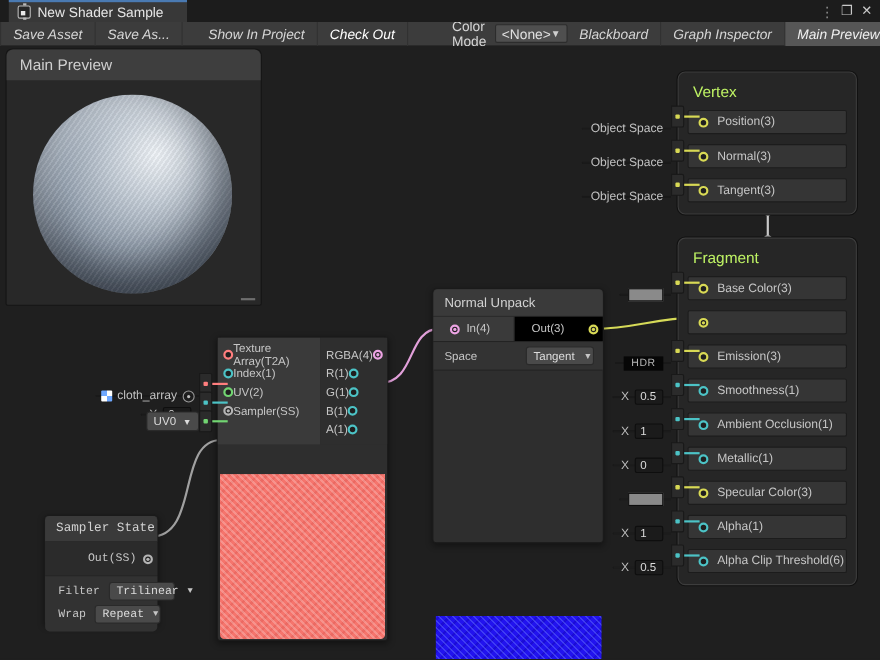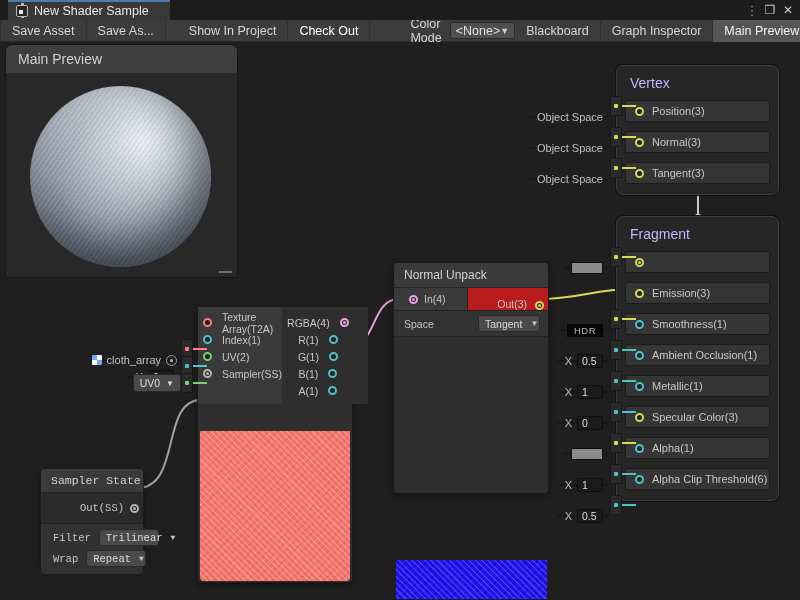--- a/index.html
+++ b/index.html
@@ -16,21 +16,21 @@
          border-top:2px solid #4a7ab2; display:flex; align-items:center; gap:6px; padding:0 8px; }
   .tab-title { font-size:12.5px; color:#e6e6e6; white-space:nowrap; }
   .sgicon { position:relative; width:12px; height:12px; border:1px solid #b9b9b9; background:#262626; border-radius:2px; }
   .sgicon::before { content:''; position:absolute; left:2px; top:4px; width:4px; height:4px; background:#e8e8e8; }
   .sgicon::after { content:''; position:absolute; left:4px; top:-3px; width:3px; height:2px; background:#b9b9b9; box-shadow:0 13px 0 #b9b9b9; }
   .winbtns { position:absolute; right:4px; top:0; height:20px; display:flex; align-items:center; gap:2px; }
   .winbtn { width:16px; height:18px; display:flex; align-items:center; justify-content:center; color:#c9c9c9; font-size:12px; }
   .winbtn.kebab { color:#8f8f8f; font-size:13px; }
   
   .toolbar { height:22px; background:#3c3c3c; border-bottom:1px solid #282828; display:flex; align-items:center; font-size:12.5px; color:#d6d6d6; }
-  .tbtn { height:22px; display:flex; align-items:center; padding:0 11px; border-right:1px solid #313131; cursor:default; white-space:nowrap; }
+  .tbtn { height:22px; display:flex; align-items:center; padding:0 11px; border-right:1px solid #313131; cursor:default; white-space:nowrap;font-style:italic; }
   .tbtn:first-child { border-left:1px solid #313131; }
   .tbtn.disabled { color:#ffffff; }
   .tbtn.on { background:#565656; color:#f0f0f0; }
   .tlabel { margin-left:32px; padding:0 8px; color:#d6d6d6; }
   .tdrop { height:17px; width:96px; background:#4f4f4f; border:1px solid #2c2c2c; border-radius:2px;
            display:flex; align-items:center; padding:0 5px; color:#e0e0e0; }
   .tdrop .arr { margin-left:auto; font-size:9px; color:#cfcfcf; }
   .tspacer { flex:1; }
   
   #graph { position:relative; width:800px; height:557px; background:#1f1f1f; overflow:hidden; }
@@ -44,49 +44,49 @@
   .sphere { position:absolute; left:24px; top:13px; width:181px; height:181px; border-radius:50%;
     background:
       repeating-linear-gradient(125deg, rgba(255,255,255,0.09) 0 1.5px, rgba(0,0,0,0.05) 1.5px 4px),
       radial-gradient(circle at 62% 30%, #eef2f6 0%, #c3ccd6 26%, #97a3b1 52%, #6b7684 76%, #485160 94%);
     box-shadow: inset -14px -20px 38px rgba(8,12,20,0.5), inset 10px 14px 24px rgba(255,255,255,0.22);
   }
   .grip { position:absolute; right:5px; bottom:4px; width:13px; height:2px; background:#6e6e6e; }
   
   .node { position:absolute; background:#262626; border:1px solid #3d3d3d; border-radius:7px;
           box-shadow:0 0 0 1px #111; }
-  .ntitle { padding:9px 13px 9px; font-size:14px; color:#c4b5fd; }
+  .ntitle { padding:9px 13px 9px; font-size:14px; color:#bef264; }
   .crow { display:flex; align-items:center; gap:8px; height:22px; background:#353535; border:1px solid #1c1c1c;
           border-radius:2px; margin:0 8px 9px; padding-left:9px; font-size:11px; color:#c6c6c6; }
   .port { position:relative; flex:none; width:9px; height:9px; border:2px solid var(--pc); border-radius:50%; background:#1f1f1f; }
   .port.on::after { content:''; position:absolute; inset:1px; border-radius:50%; background:var(--pc); }
   
   .node2 { position:absolute; background:#2e2e2e; border:1px solid #1a1a1a; border-radius:4px; box-shadow:0 2px 6px rgba(0,0,0,0.4); }
   .n2title { height:27px; background:#3a3a3a; border-bottom:1px solid #232323; border-radius:4px 4px 0 0;
              display:flex; align-items:center; padding-left:10px; font-size:12px; color:#d2d2d2; }
   .cols { display:flex; }
   .col-in { width:103px; background:#3a3a3a; padding:7px 0 5px; }
   .col-out { flex:1; background:#2e2e2e; padding:7px 0 5px; }
-  .srow { display:flex; align-items:center; gap:10px; height:17px; padding-left:5px; font-size:10.5px; color:#c6c6c6; }
-  .srow.out { justify-content:center; padding-right:19px; }
+  .srow { display:flex; align-items:center; gap:0; height:17px; padding-left:5px; font-size:10.5px; color:#c6c6c6; }
+  .srow.out { justify-content:flex-start; padding-right:4px; }
   .pvw { border-radius:0 0 4px 4px; }
   .pvw.cloth { position:absolute; left:2px; top:124px; width:150px; height:150px; background-color:#f5756d;
     background-image:
       repeating-linear-gradient(45deg, rgba(255,255,255,0.22) 0 1.5px, transparent 1.5px 4.5px),
       repeating-linear-gradient(-45deg, rgba(170,30,30,0.13) 0 2px, transparent 2px 6px); }
   .pvw.nmap { position:absolute; left:2px; top:297px; width:151px; height:151px; background-color:#2213ee;
     background-image:
       repeating-linear-gradient(45deg, rgba(120,140,255,0.35) 0 1.5px, transparent 1.5px 4.5px),
       repeating-linear-gradient(-45deg, rgba(15,0,170,0.35) 0 2px, transparent 2px 7px); }
   
   .uports { display:flex; height:23px; border-bottom:1px solid #232323; }
   .ucell-in { width:74px; background:#3a3a3a; display:flex; align-items:center; gap:6px; padding-left:15px;
               border-right:1px solid #232323; font-size:10.5px; }
-  .ucell-out { flex:1; display:flex; align-items:flex-end; justify-content:flex-end; gap:8px; padding-right:4px;
-               background:#b91c1c; font-size:10.5px; }
+  .ucell-out { flex:1; display:flex; align-items:center; justify-content:flex-end; gap:22px; padding-right:4px;
+               background:#000000; font-size:10.5px; }
   .urow { height:26px; background:#333333; display:flex; align-items:center; justify-content:space-between;
           padding:0 8px 0 10px; font-size:10.5px; border-bottom:1px solid #232323; }
   .ndrop { height:17px; background:#4a4a4a; border:1px solid #2a2a2a; border-radius:3px; display:flex;
            align-items:center; gap:8px; padding:0 6px; color:#dcdcdc; font-size:10.5px; }
   .ndrop .arr { font-size:8px; color:#c6c6c6; }
   
   .ssout { height:30px; display:flex; align-items:center; justify-content:flex-end; gap:6px; padding-right:4px;
            font-size:10.5px; background:#2b2b2b; }
   .sssec { background:#323232; border-top:1px solid #222; border-radius:0 0 4px 4px; padding:3px 0 5px; }
   .ssrow { display:flex; align-items:center; height:21px; padding:0 8px 0 12px; gap:8px; font-size:10.5px; }
@@ -179,20 +179,24 @@
       </div>
       <div class="crow" style="--pc:var(--v3)">
         <span class="port"></span>
         <span>Tangent(3)</span>
       </div>
     </div>
 
     <div class="node" style="left:616px; top:174px; width:163px; padding-bottom:1px;">
       <div class="ntitle">Fragment</div>
       <div class="crow" style="--pc:var(--v3)">
+        <span class="port"></span>
+        <span>Base Color(3)</span>
+      </div>
+      <div class="crow" style="--pc:var(--v3)">
         <span class="port on"></span>
       </div>
       <div class="crow" style="--pc:var(--v3)">
         <span class="port"></span>
         <span>Emission(3)</span>
       </div>
       <div class="crow" style="--pc:var(--v1)">
         <span class="port"></span>
         <span>Smoothness(1)</span>
       </div>

